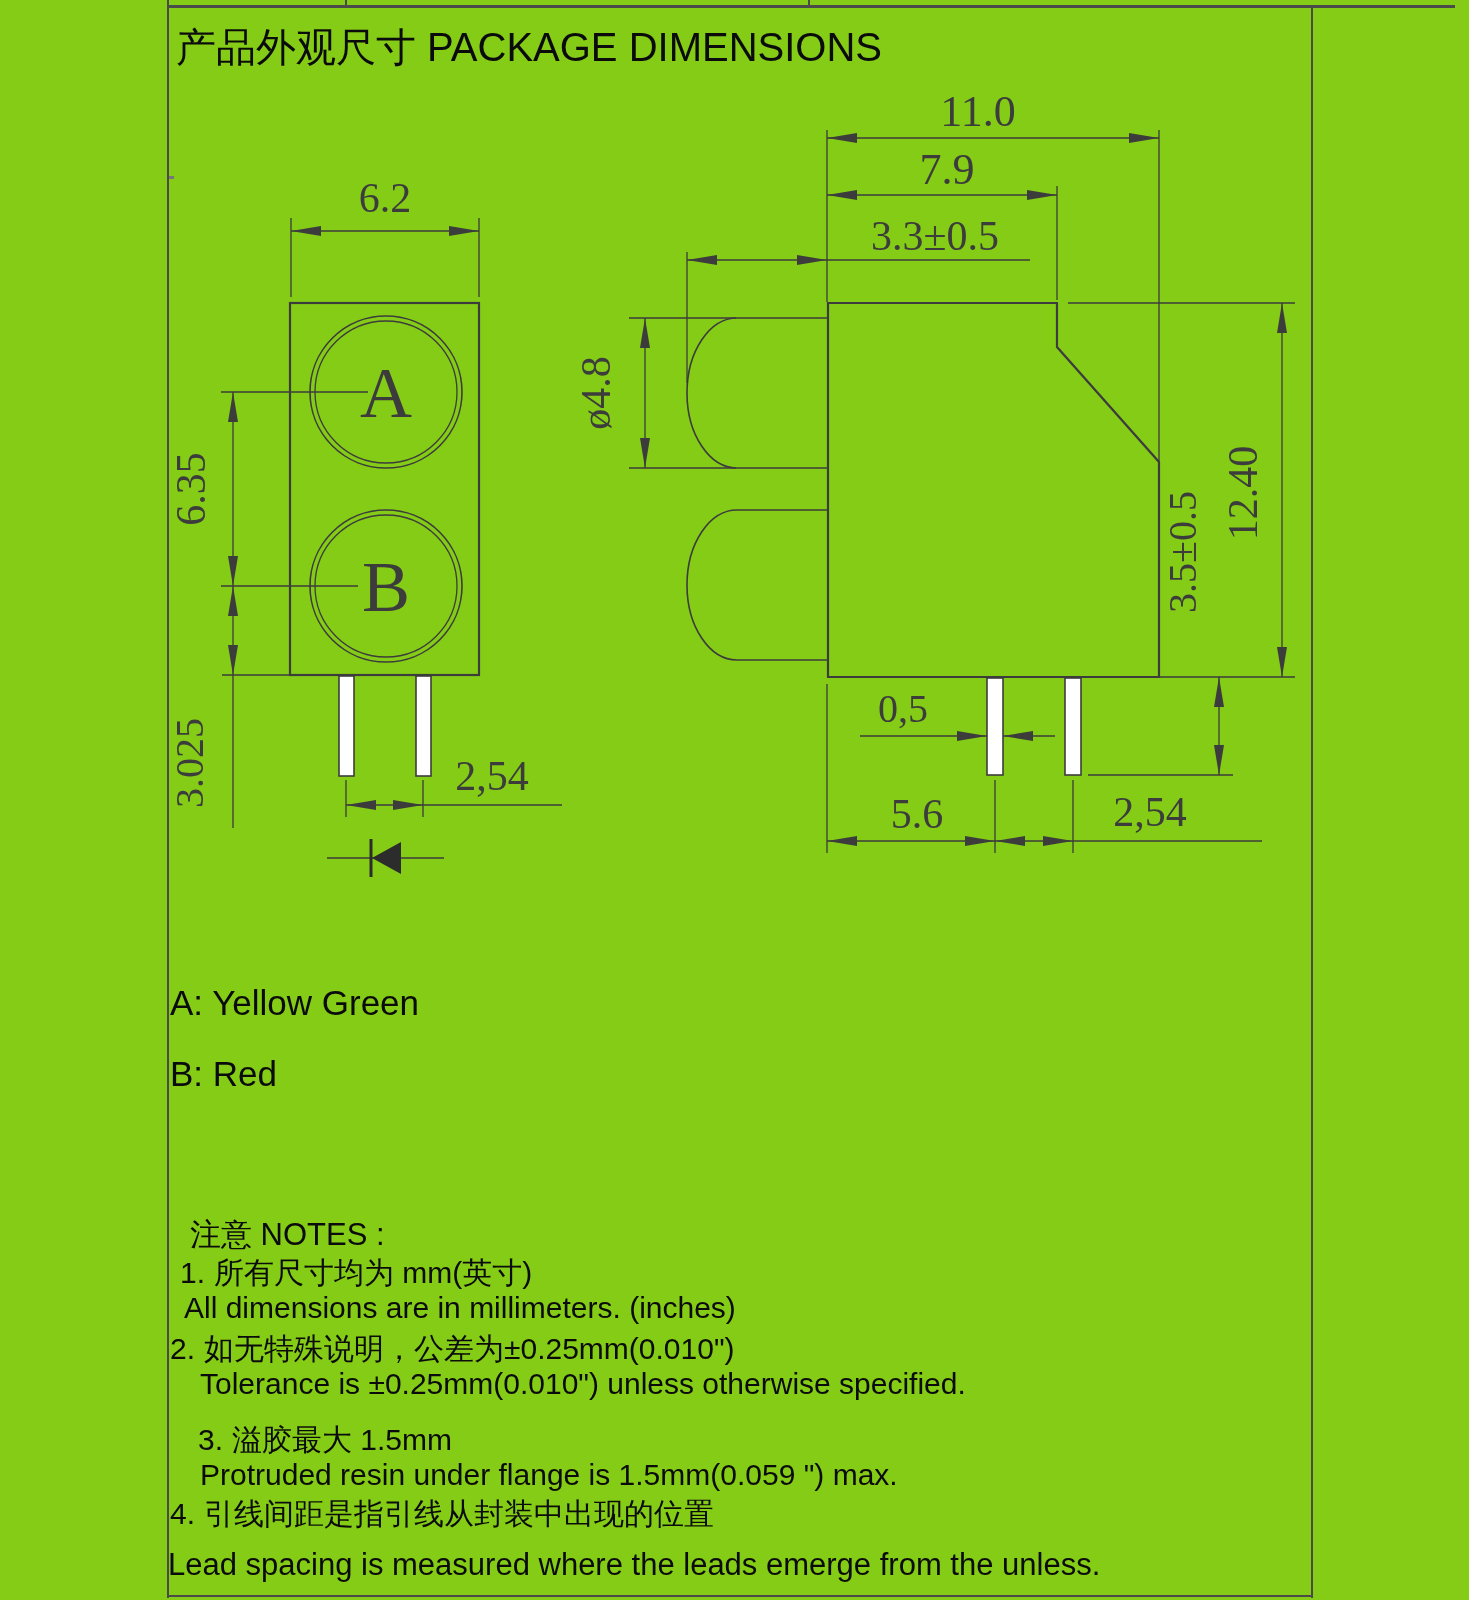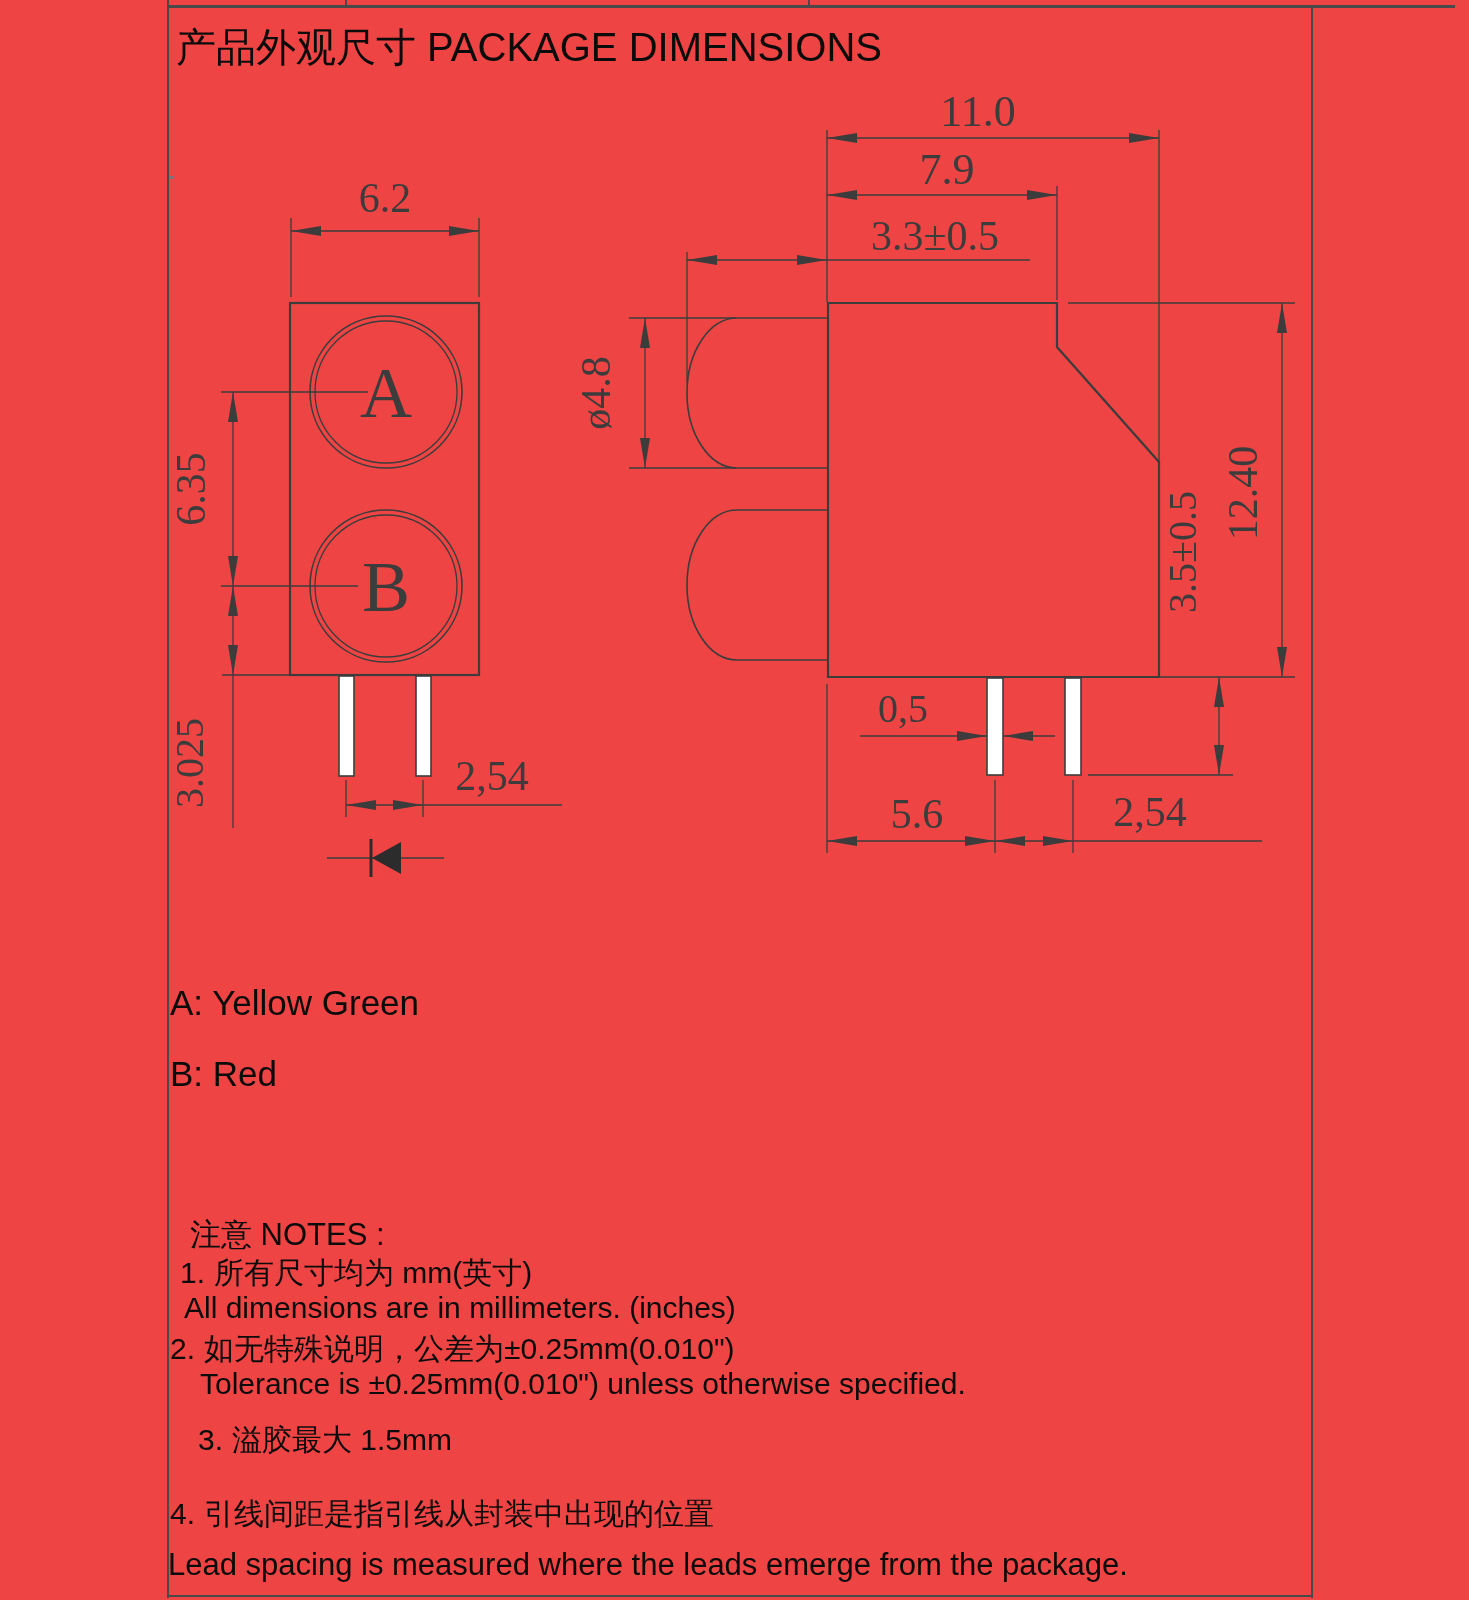--- a/index.html
+++ b/index.html
@@ -1,16 +1,16 @@
 <!DOCTYPE html>
 <html><head>
 <meta charset="utf-8">
 <style>
   html,body{margin:0;padding:0;background:#fff;}
-  #page{position:relative;width:1469px;height:1600px;background:#ef4444;overflow:hidden;
+  #page{position:relative;width:1469px;height:1600px;background:#84cc16;overflow:hidden;
         font-family:"Liberation Sans", sans-serif;color:#111;}
   .abs{position:absolute;}
   .rule{position:absolute;background:#4a4a4a;}
   .title{left:176px;top:20px;font-size:40px;color:#0b0b0b;white-space:nowrap;}
   .legend{left:170px;font-size:35px;color:#0b0b0b;white-space:nowrap;}
   .notes{font-size:30px;color:#0b0b0b;white-space:nowrap;}
   .notes .num{display:inline-block;min-width:34px;}
   svg text{font-family:"Liberation Serif","DejaVu Serif",serif;fill:#3c3c3c;}
   .ln{stroke:#3c3c3c;stroke-width:1.3;fill:none;}
   .heavy{stroke:#3c3c3c;stroke-width:2.2;fill:none;}
@@ -139,19 +139,20 @@
   <div class="abs notes" style="left:184px;top:1291px;">All dimensions are in millimeters. (inches)</div>
 
   <div class="abs notes" style="left:170px;top:1329px;">
     <span class="num">2.</span><span>如无特殊说明，公差为±0.25mm(0.010")</span>
   </div>
   <div class="abs notes" style="left:200px;top:1367px;">Tolerance is ±0.25mm(0.010") unless otherwise specified.</div>
 
   <div class="abs notes" style="left:170px;top:1420px;padding-left:28px;">
     <span class="num">3.</span><span>溢胶最大 1.5mm</span>
   </div>
+  <div class="abs notes" style="left:200px;top:1458px;">Protruded resin under flange is 1.5mm(0.059 ") max.</div>
 
   <div class="abs notes" style="left:170px;top:1494px;">
     <span class="num">4.</span><span>引线间距是指引线从封装中出现的位置</span>
   </div>
-  <div class="abs notes" style="left:168px;top:1547px;font-size:31px;">Lead spacing is measured where the leads emerge from the package.</div>
+  <div class="abs notes" style="left:168px;top:1547px;font-size:31px;">Lead spacing is measured where the leads emerge from the unless.</div>
 
 </div>
 
 </body></html>

